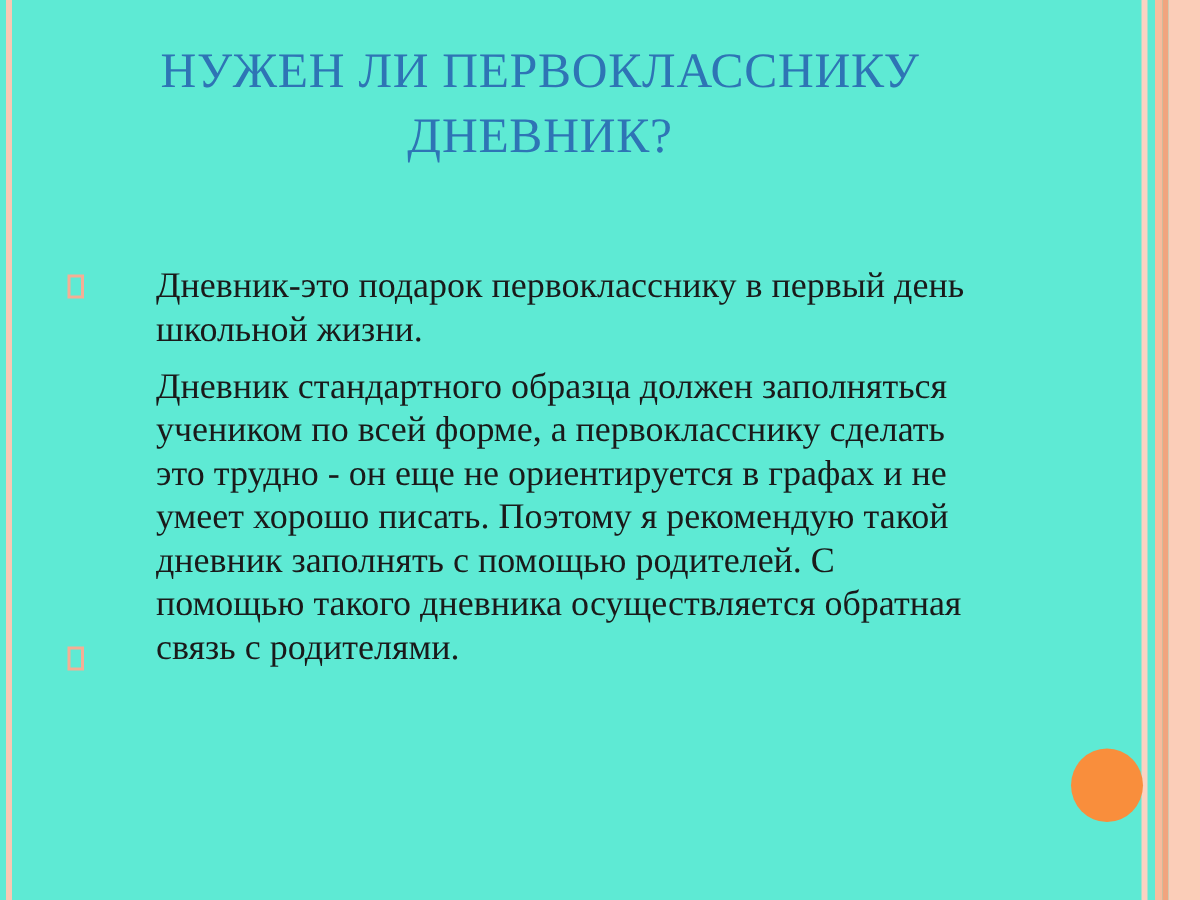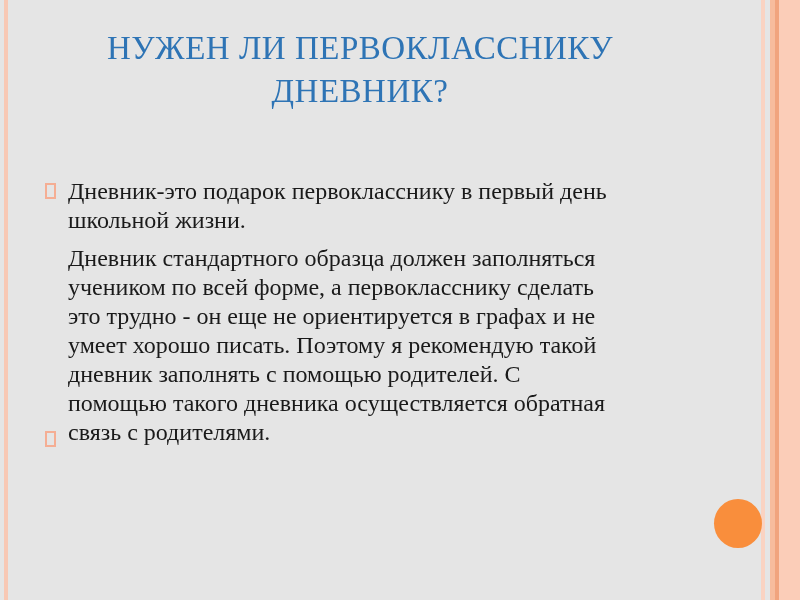--- a/index.html
+++ b/index.html
@@ -4,21 +4,21 @@
 <style>
   html, body {
     margin: 0;
     padding: 0;
     background: #ffffff;
   }
   .slide {
     position: relative;
     width: 800px;
     height: 600px;
-    background: #e5e5e5;
+    background: #5eead4;
     overflow: hidden;
     font-family: "Liberation Serif", "DejaVu Serif", serif;
   }
   
   .stripe {
     position: absolute;
     top: 0;
     height: 600px;
   }
   .stripe-left      { left: 4px;   width: 4px;  background: var(--stripe-left, #f8c8b4); }
@@ -54,20 +54,21 @@
 
   .body-block {
     position: absolute;
     top: 177px;
     left: 44px;
     width: 665px;
   }
   .bullet {
     display: flex;
     align-items: flex-start;
+    gap: 36px;
   }
   .bullet + .bullet {
     margin-top: 9px;
     align-items: flex-end;
   }
   .bullet-marker {
     flex: 0 0 auto;
     width: 7px;
     height: 12px;
     border: 2px solid var(--bullet-marker, #f5ae94);

